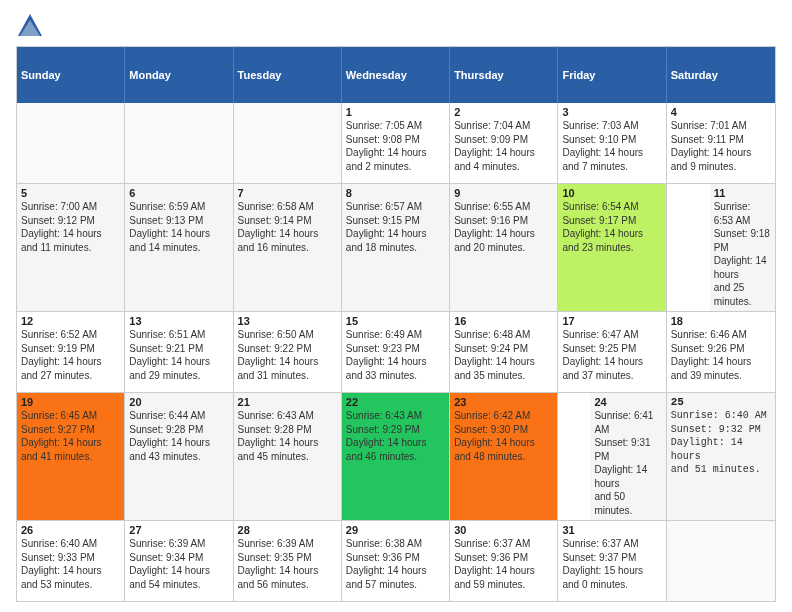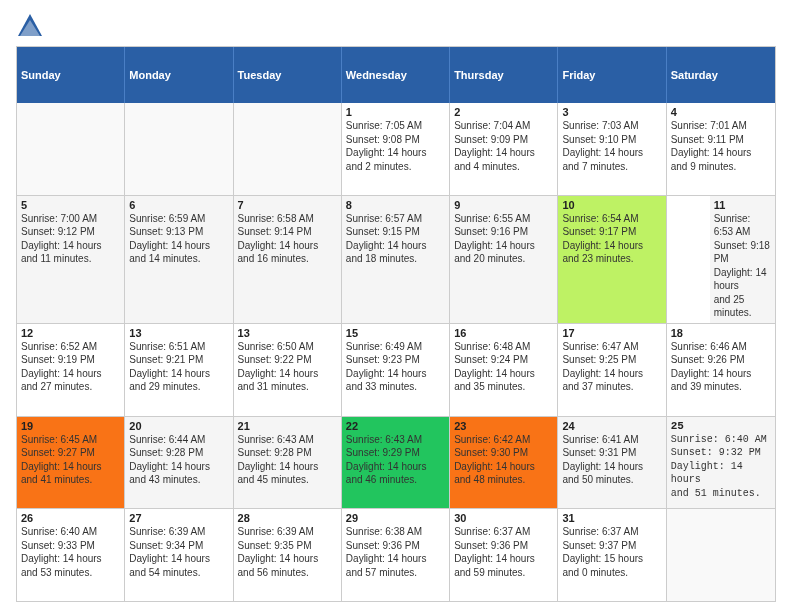--- a/index.html
+++ b/index.html
@@ -238,21 +238,21 @@
             <div class="day-info">Sunrise: 6:43 AM<br>Sunset: 9:28 PM<br>Daylight: 14 hours<br>and 45 minutes.</div>
           </div>
           <div class="cal-cell" style="background: #22c55e;">
             <div class="day-num">22</div>
             <div class="day-info">Sunrise: 6:43 AM<br>Sunset: 9:29 PM<br>Daylight: 14 hours<br>and 46 minutes.</div>
           </div>
           <div class="cal-cell" style="background: #f97316;">
             <div class="day-num">23</div>
             <div class="day-info">Sunrise: 6:42 AM<br>Sunset: 9:30 PM<br>Daylight: 14 hours<br>and 48 minutes.</div>
           </div>
-          <div class="cal-cell" style="background: rgb(245, 245, 245);">
+          <div class="cal-cell" style="background: rgb(245, 245, 245); margin-left: 32px;">
             <div class="day-num">24</div>
             <div class="day-info">Sunrise: 6:41 AM<br>Sunset: 9:31 PM<br>Daylight: 14 hours<br>and 50 minutes.</div>
           </div>
           <div class="cal-cell" style="background: rgb(245, 245, 245); font-family: Liberation Mono, monospace;">
             <div class="day-num">25</div>
             <div class="day-info">Sunrise: 6:40 AM<br>Sunset: 9:32 PM<br>Daylight: 14 hours<br>and 51 minutes.</div>
           </div>
         </div>
         <div class="cal-row">
           <div class="cal-cell">

